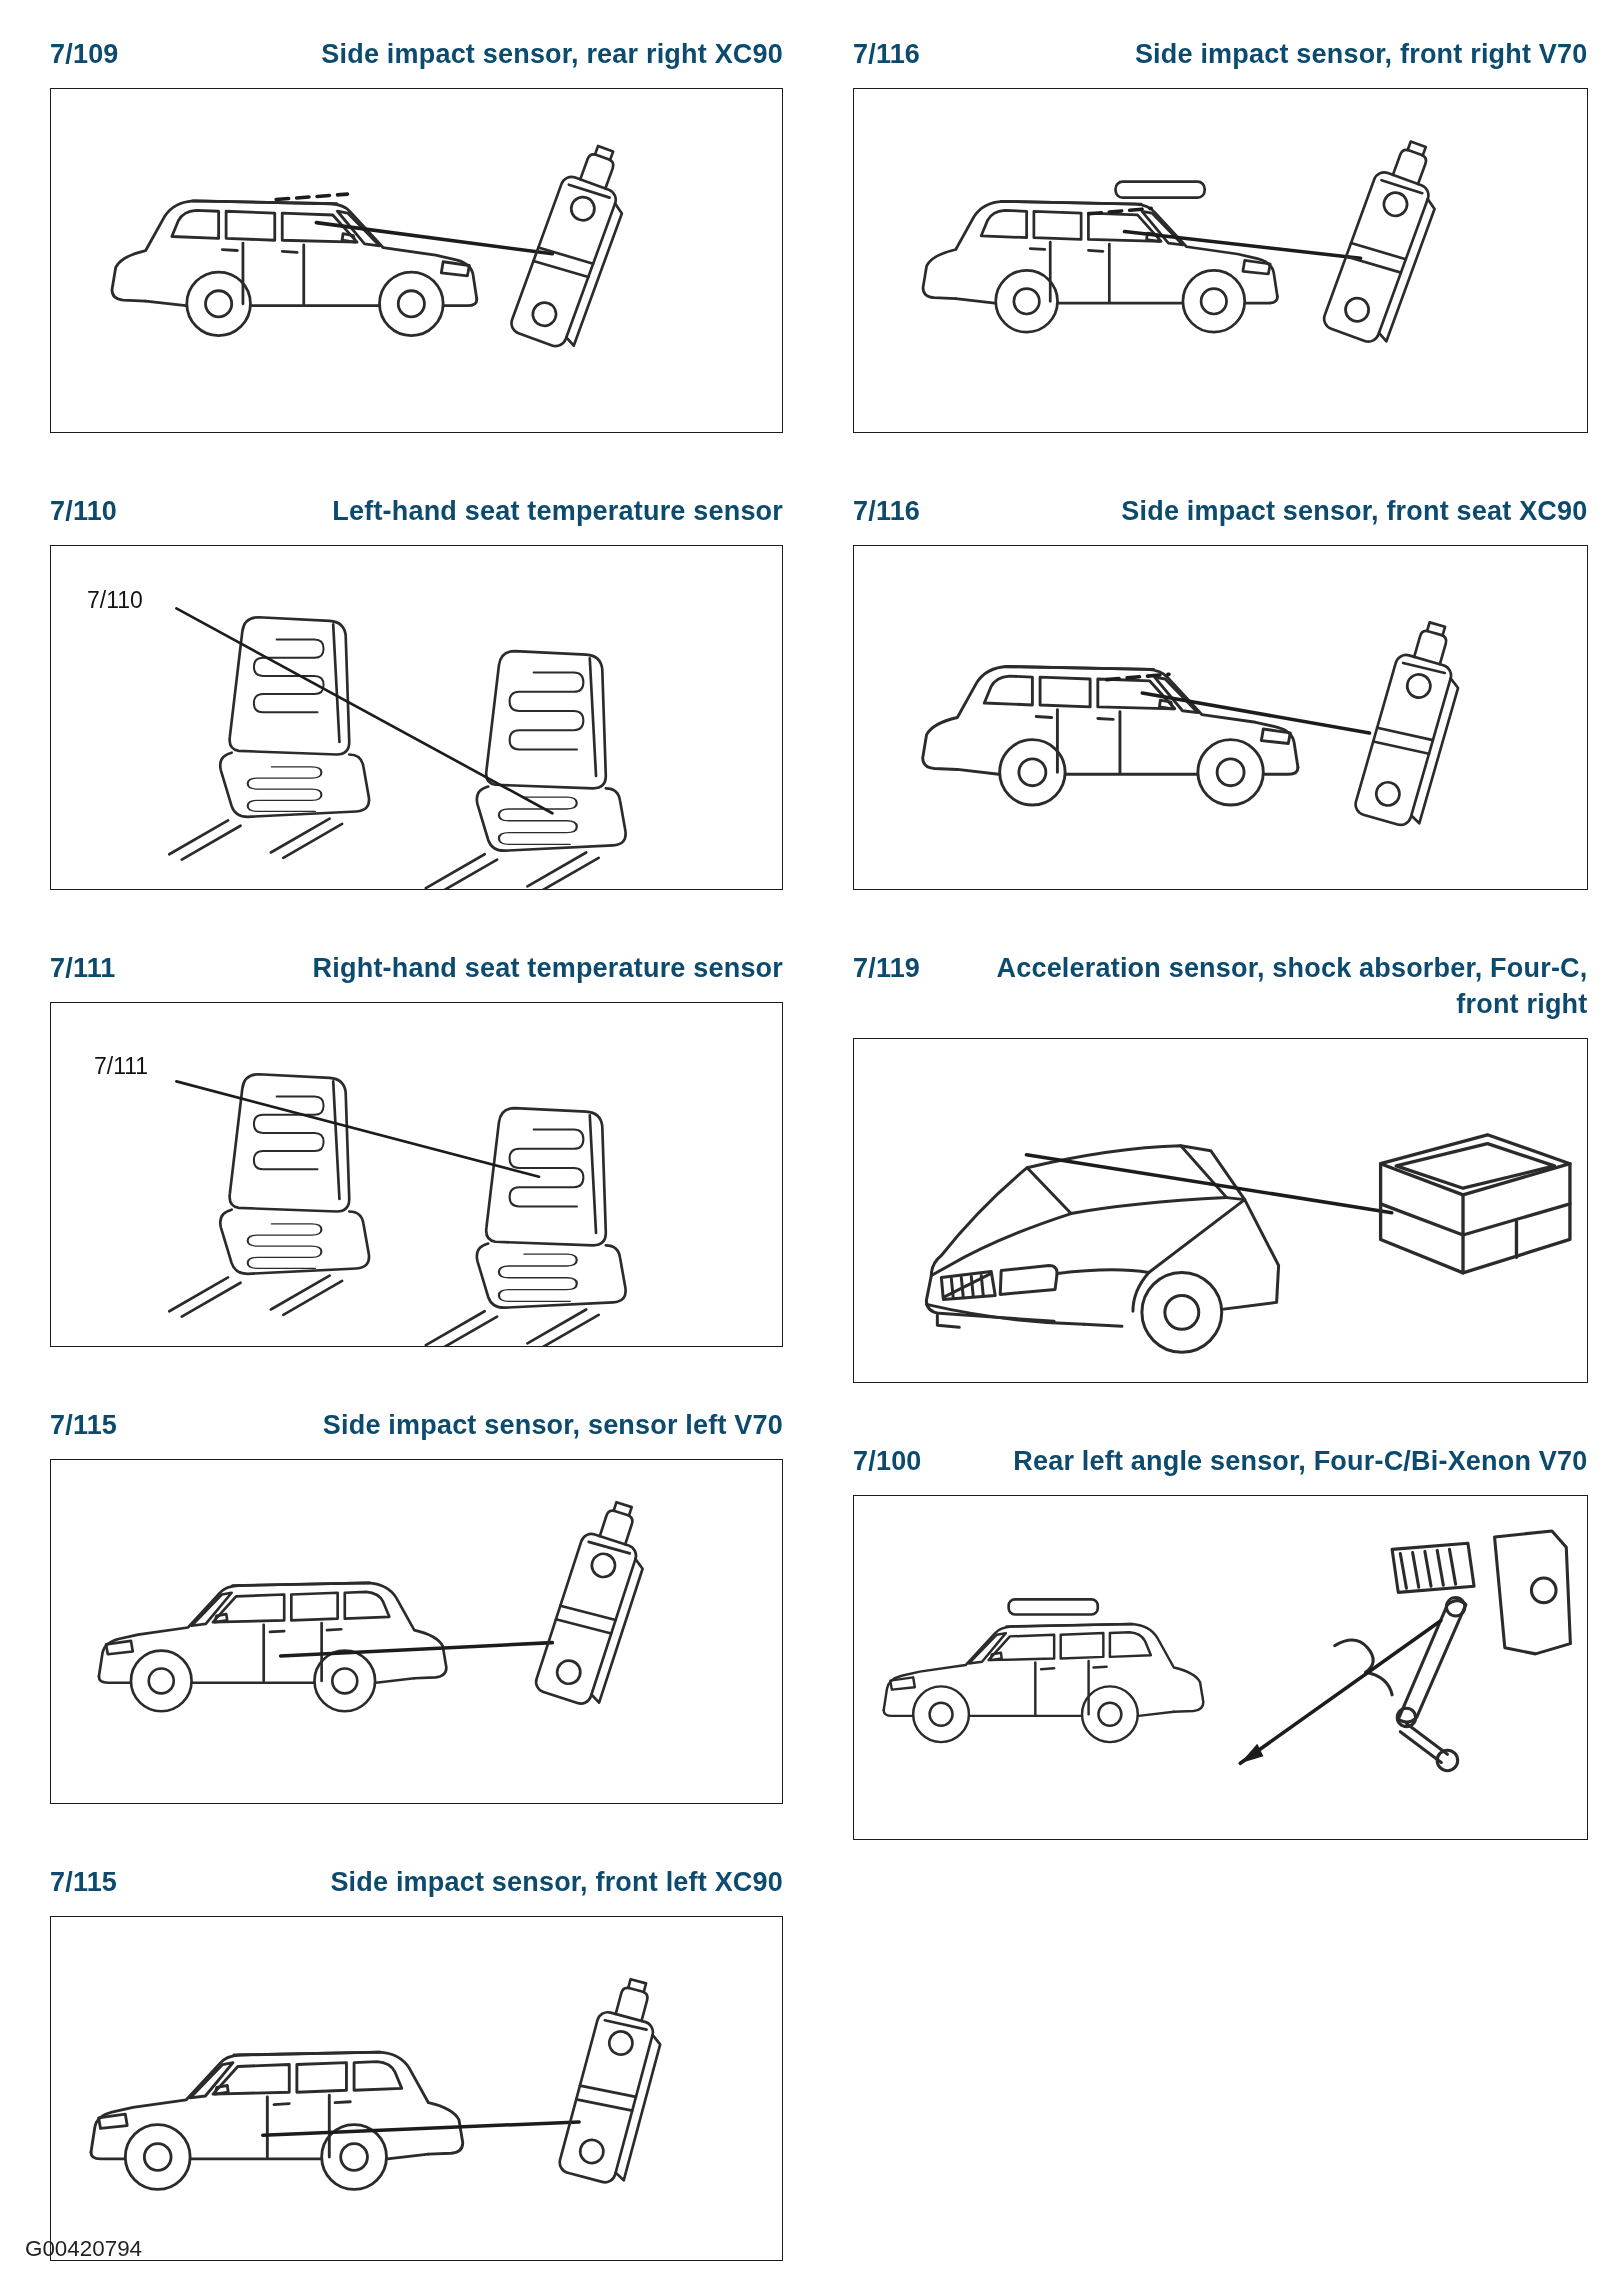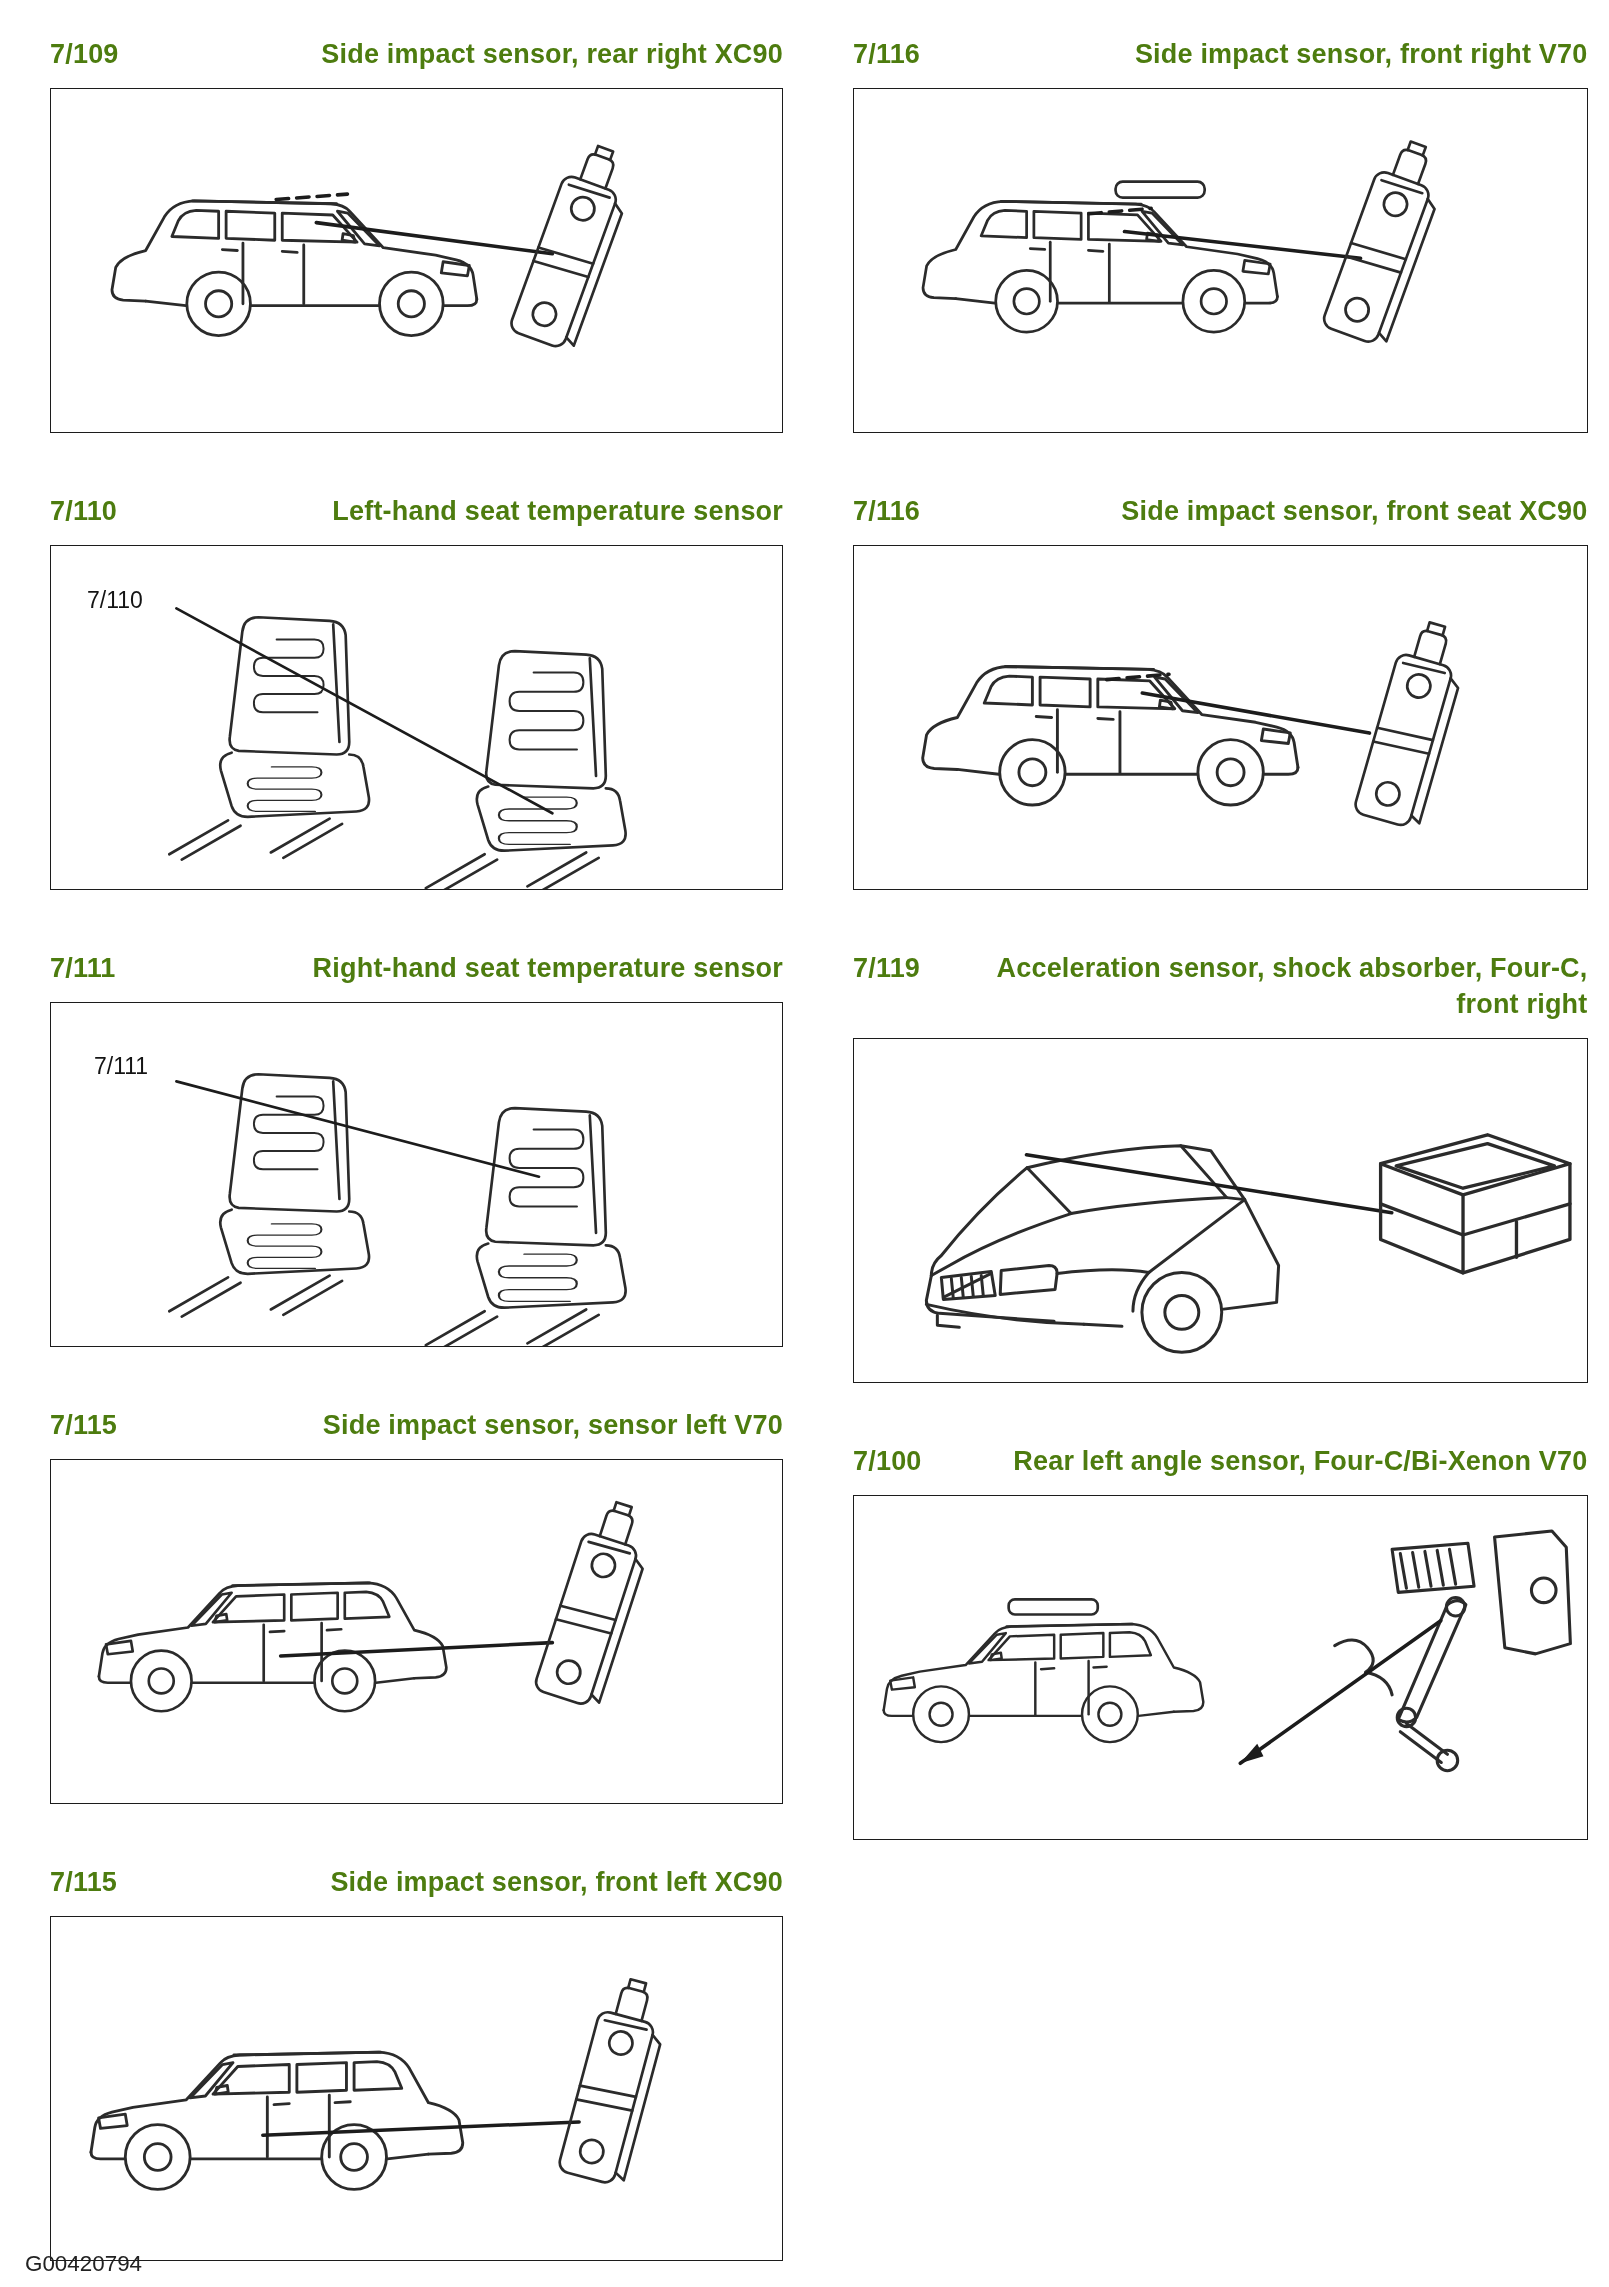--- a/index.html
+++ b/index.html
@@ -11,32 +11,32 @@
     color:#111;
   }
   .columns { display:flex; gap:70px; padding:36px 21.5px 0 50px; }
   .col { flex:0 0 733px; width:733px; }
   .col.right { flex:1; }
   .fig { margin-top:60px; }
   .fig:first-child { margin-top:0; }
   .fig-head {
     display:flex; margin-bottom:16px;
     font-weight:bold; font-size:27px; line-height:36px; letter-spacing:0.2px;
-    color:#4d7c0f;
+    color:#0c4a6e;
     gap:40px;
   }
   .fig-num { flex:0 0 72px; }
   .fig-title { flex:1; padding-left:29px;text-align:right; }
   .fig-box {
     position:relative; height:345px;
     border:1.8px solid #1c1c1c; background:#fff;
   }
   .fig-box svg { display:block; width:100%; height:100%; }
   .inner-label { position:absolute; font-size:23px; color:#141414; }
-  .footer { position:absolute; left:25px; bottom:10px; font-size:22.4px; color:#222; }
+  .footer { position:absolute; left:25px; bottom:25px; font-size:22.4px; color:#222; }
   .lead { stroke:#1c1c1c; stroke-width:4; fill:none; stroke-linecap:round; }
   .lead.thin { stroke-width:3; }
   .dash { stroke:#1c1c1c; stroke-width:4; fill:none; stroke-dasharray:14 9; stroke-linecap:round; }
   .arrowhead { fill:#1c1c1c; stroke:none; }
 </style>
 </head>
 <body>
 
 <svg width="0" height="0" style="position:absolute" aria-hidden="true">
   <defs>

